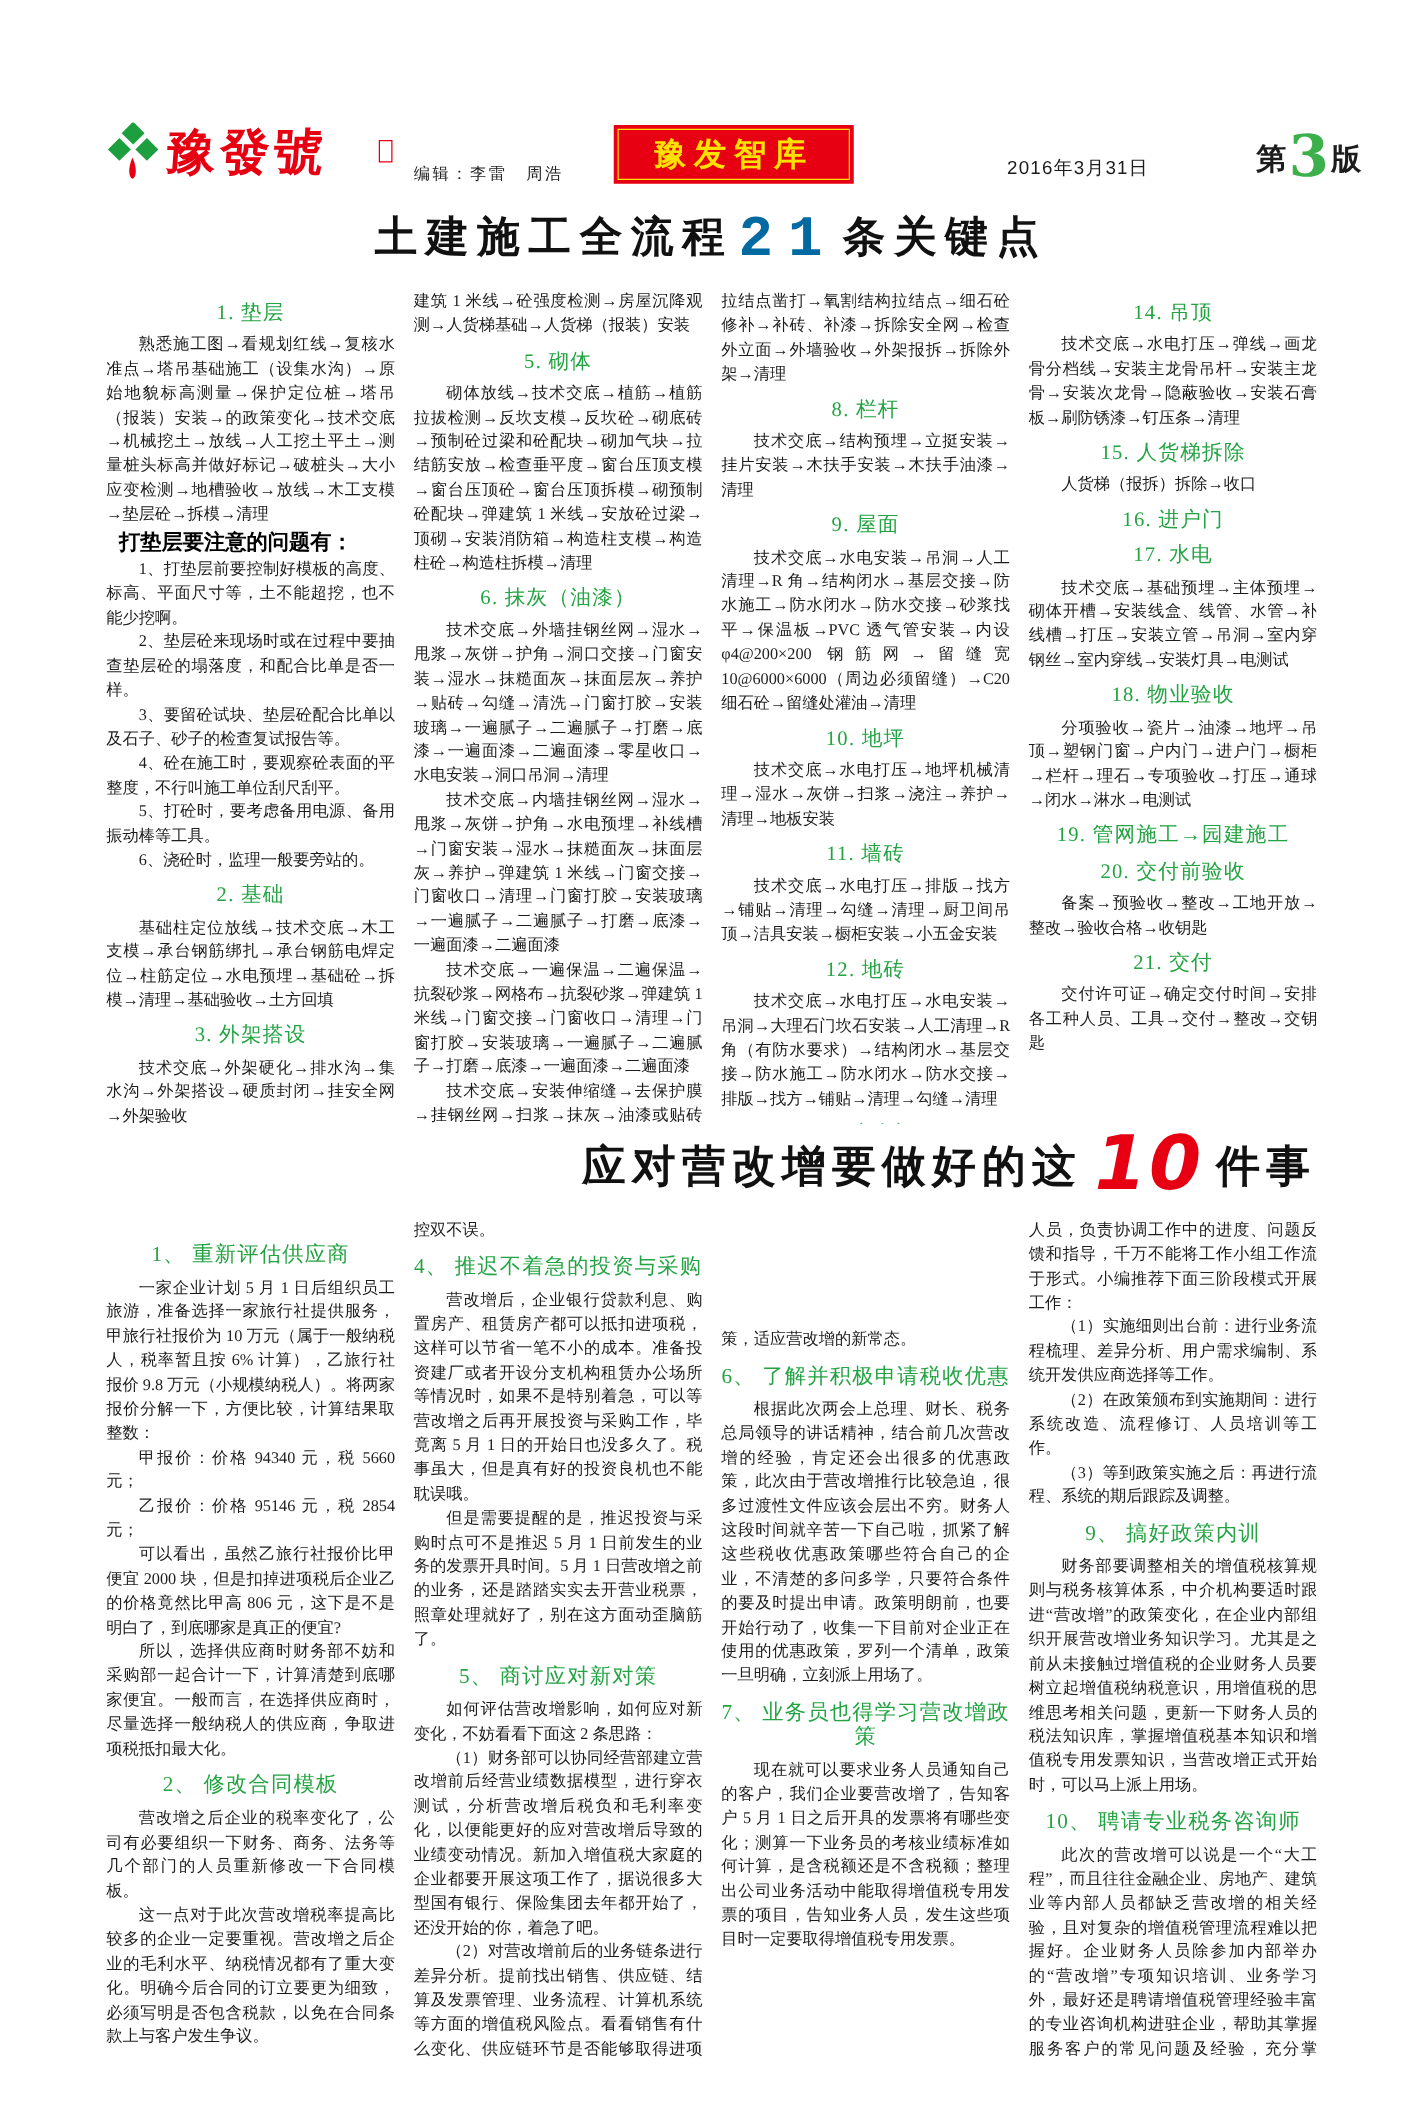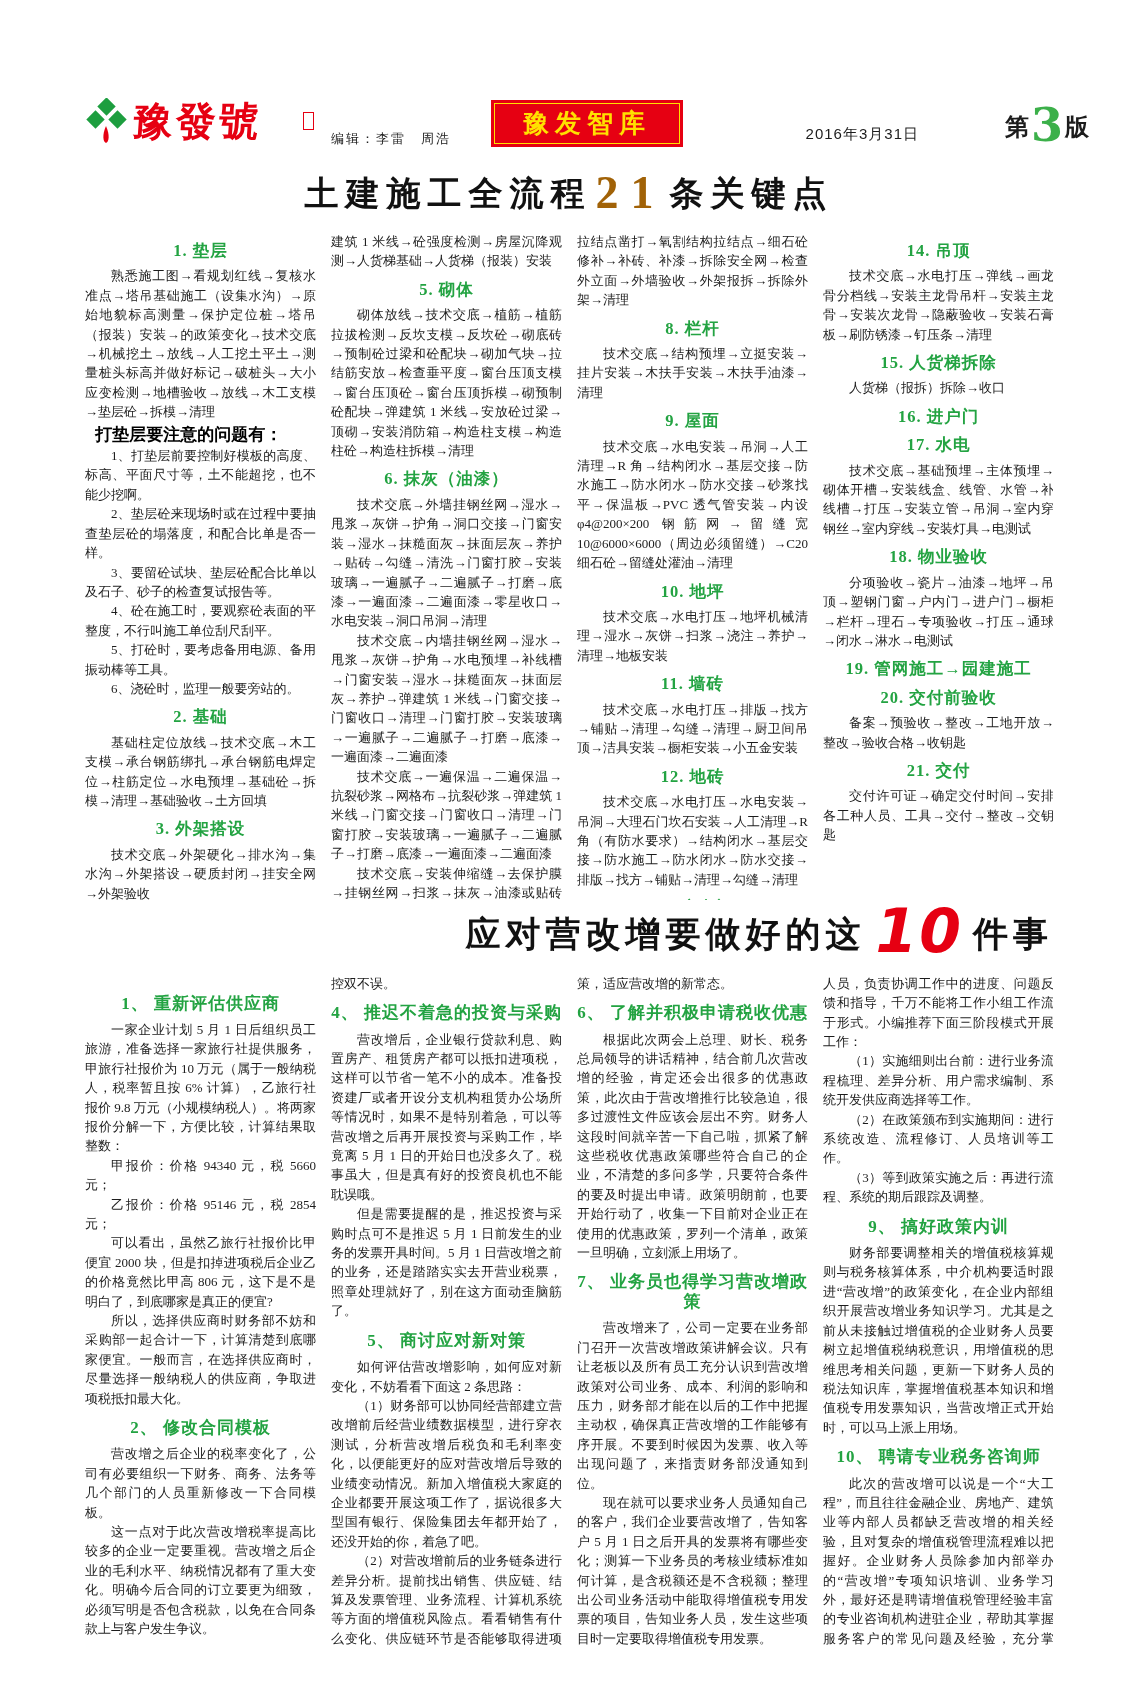--- a/index.html
+++ b/index.html
@@ -22,33 +22,33 @@
         font-family:"Liberation Sans",sans-serif;}
   .pageno{position:absolute;right:0;bottom:4px;font-size:24px;font-weight:bold;white-space:nowrap;}
   .pageno .big-green{font-size:46px;color:#3cb04a;font-weight:bold;padding:0 2px;
         font-family:"DejaVu Serif",serif;vertical-align:-6px;}
 
   
   .article1{position:absolute;left:85px;top:166px;width:968px;}
   .article2{position:absolute;left:85px;top:896px;width:968px;}
   .art-title{text-align:center;font-weight:bold;color:#111;white-space:nowrap;}
   .a1-title{font-size:34px;letter-spacing:7px;}
-  .a1-title .num{color:#a16207;font-size:46px;letter-spacing:12px;padding:0 4px;
-                 font-family:Liberation Serif, serif;vertical-align:-3px;}
+  .a1-title .num{color:#0369a1;font-size:46px;letter-spacing:12px;padding:0 4px;
+                 font-family:Liberation Mono, monospace;vertical-align:-3px;}
   .a2-title{font-size:35px;letter-spacing:5px;text-align:right;}
   .a2-title .num{color:#e60012;font-size:60px;font-style:italic;font-weight:bold;
                  font-family:"DejaVu Sans","Liberation Sans",sans-serif;padding:0 10px;
                  vertical-align:-6px;letter-spacing:2px;}
 
   .cols{display:flex;gap:15px;overflow:hidden;}
   .cols-a1{margin-top:13px;height:668px;}
   .cols-a2{margin-top:10px;height:670px;align-items:center;}
   .col{width:231px;flex:0 0 231px;font-size:13px;line-height:19.4px;}
 
-  .blk-h{color:#23a342;font-weight:bold;font-size:16.5px;text-align:center;
+  .blk-h{color:#23a342;font-weight:normal;font-size:16.5px;text-align:center;
          margin:9px 0 6px 0;letter-spacing:1px;}
   .article2 .blk-h{font-size:17px;margin:10px 0 7px 0;}
   .blk-hb{font-family:"Liberation Sans","DejaVu Sans",sans-serif;font-weight:bold;
           font-size:17px;color:#000;margin:3px 0 2px 0;text-indent:0.6em;}
   .blk-p{margin:0;text-indent:2em;text-align:justify;}
   .blk-pc{margin:0;text-align:justify;}
 </style>
 </head>
 <body>
 
@@ -155,21 +155,20 @@
           <div class="blk-h">5、 商讨应对新对策</div>
           <div class="blk-p">如何评估营改增影响，如何应对新变化，不妨看看下面这 2 条思路：</div>
           <div class="blk-p">（1）财务部可以协同经营部建立营改增前后经营业绩数据模型，进行穿衣测试，分析营改增后税负和毛利率变化，以便能更好的应对营改增后导致的业绩变动情况。新加入增值税大家庭的企业都要开展这项工作了，据说很多大型国有银行、保险集团去年都开始了，还没开始的你，着急了吧。</div>
           <div class="blk-p">（2）对营改增前后的业务链条进行差异分析。提前找出销售、供应链、结算及发票管理、业务流程、计算机系统等方面的增值税风险点。看看销售有什么变化、供应链环节是否能够取得进项票、增值税发票管理有什么变化、目前的计算机系统是否能适应营改增之后的开票需求等多提几个问题，提出改进对</div>
         </div>
         <div class="col">
           <div class="blk-pc">策，适应营改增的新常态。</div>
           <div class="blk-h">6、 了解并积极申请税收优惠</div>
           <div class="blk-p">根据此次两会上总理、财长、税务总局领导的讲话精神，结合前几次营改增的经验，肯定还会出很多的优惠政策，此次由于营改增推行比较急迫，很多过渡性文件应该会层出不穷。财务人这段时间就辛苦一下自己啦，抓紧了解这些税收优惠政策哪些符合自己的企业，不清楚的多问多学，只要符合条件的要及时提出申请。政策明朗前，也要开始行动了，收集一下目前对企业正在使用的优惠政策，罗列一个清单，政策一旦明确，立刻派上用场了。</div>
           <div class="blk-h">7、 业务员也得学习营改增政策</div>
-          <div class="blk-p">营改增来了，公司一定要在业务部门召开一次营改增政策讲解会议。只有让老板以及所有员工充分认识到营改增政策对公司业务、成本、利润的影响和压力，财务部才能在以后的工作中把握主动权，确保真正营改增的工作能够有序开展。不要到时候因为发票、收入等出现问题了，来指责财务部没通知到位。</div>
           <div class="blk-p">现在就可以要求业务人员通知自己的客户，我们企业要营改增了，告知客户 5 月 1 日之后开具的发票将有哪些变化；测算一下业务员的考核业绩标准如何计算，是含税额还是不含税额；整理出公司业务活动中能取得增值税专用发票的项目，告知业务人员，发生这些项目时一定要取得增值税专用发票。</div>
         </div>
         <div class="col">
           <div class="blk-pc">提供组织保障。</div>
           <div class="blk-p">一定要聘用或抽调专门的税务主管人员，负责协调工作中的进度、问题反馈和指导，千万不能将工作小组工作流于形式。小编推荐下面三阶段模式开展工作：</div>
           <div class="blk-p">（1）实施细则出台前：进行业务流程梳理、差异分析、用户需求编制、系统开发供应商选择等工作。</div>
           <div class="blk-p">（2）在政策颁布到实施期间：进行系统改造、流程修订、人员培训等工作。</div>
           <div class="blk-p">（3）等到政策实施之后：再进行流程、系统的期后跟踪及调整。</div>
           <div class="blk-h">9、 搞好政策内训</div>
           <div class="blk-p">财务部要调整相关的增值税核算规则与税务核算体系，中介机构要适时跟进“营改增”的政策变化，在企业内部组织开展营改增业务知识学习。尤其是之前从未接触过增值税的企业财务人员要树立起增值税纳税意识，用增值税的思维思考相关问题，更新一下财务人员的税法知识库，掌握增值税基本知识和增值税专用发票知识，当营改增正式开始时，可以马上派上用场。</div>

